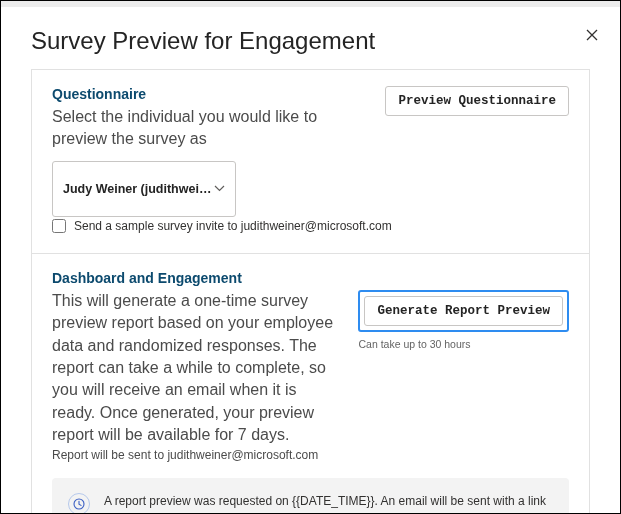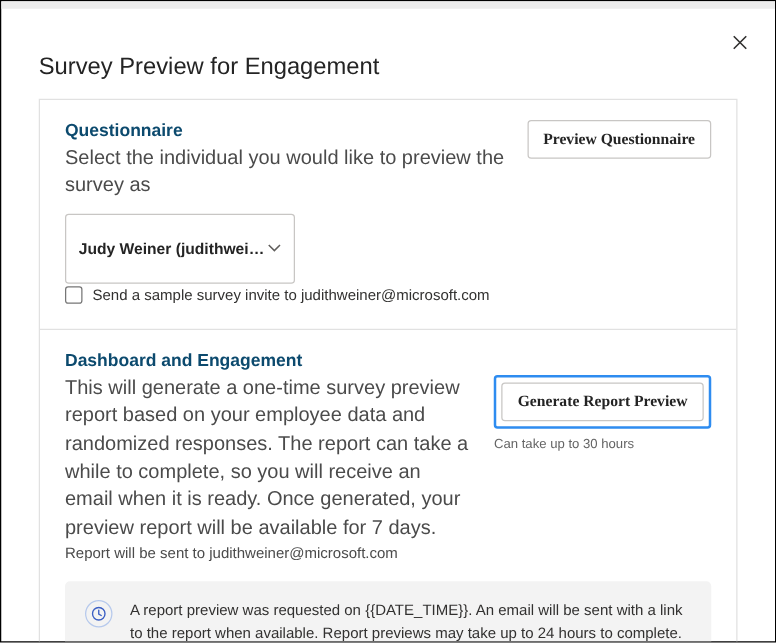--- a/index.html
+++ b/index.html
@@ -12,23 +12,23 @@
       width: 621px;
       height: 514px;
       border: 1px solid #000;
       position: relative;
     }
     .topbar {
       height: 6px;
       background: #ececec;
     }
     .title {
-      font-size: 19px;
+      font-size: 24px;
       font-weight: 400;
-      padding: 36px 30px 14px 30px;
+      padding: 20px 30px 14px 30px;
       color: #242424;
     }
     .close {
       position: absolute;
       top: 24px;
       right: 20px;
       font-size: 16px;
       color: #323130;
       cursor: pointer;
       background: none;
@@ -68,21 +68,21 @@
     .btn {
       border: 1px solid #c8c6c4;
       background: #fff;
       border-radius: 3px;
       padding: 7px 12px;
       font-size: 12.5px;
       font-weight: 600;
       color: #242424;
       cursor: pointer;
       white-space: nowrap;
-      font-family: Liberation Serif, serif;
+      font-family: Liberation Mono, monospace;
     }
     .btn-highlight-wrap {
       display: inline-block;
       border: 2px solid #2e8cf0;
       border-radius: 3px;
       padding: 4px;
     }
     .side-note {
       font-size: 10.5px;
       color: #646464;

